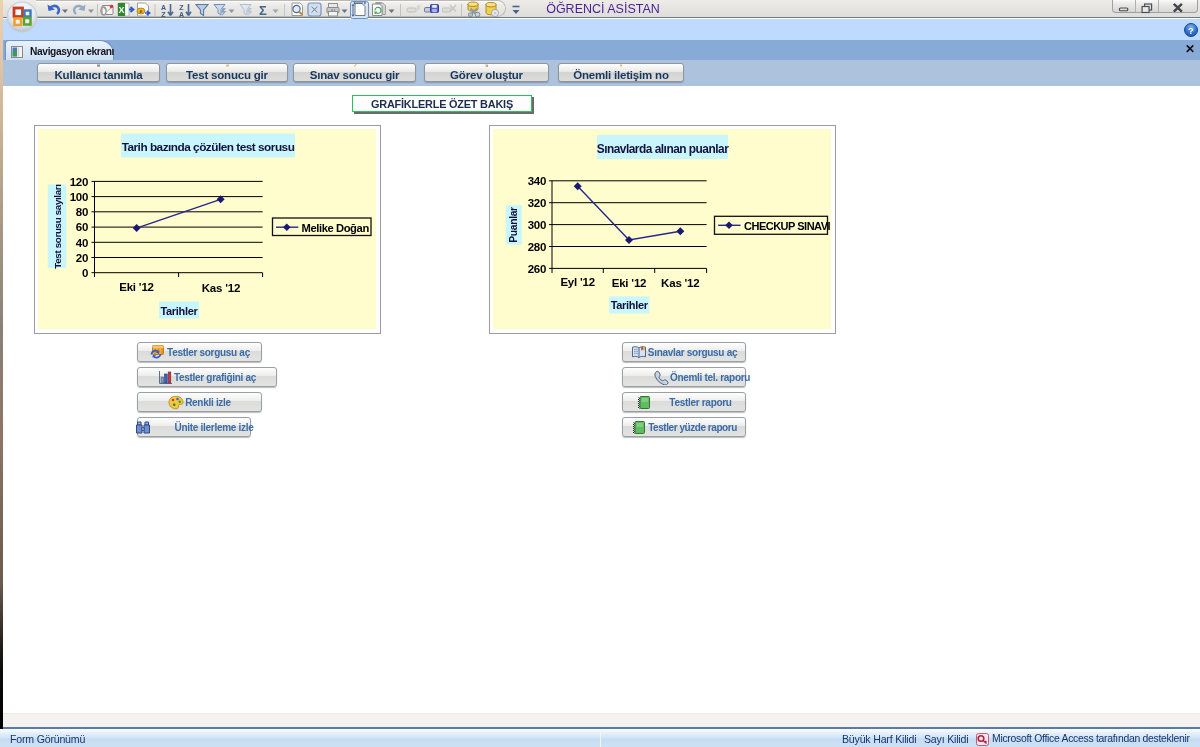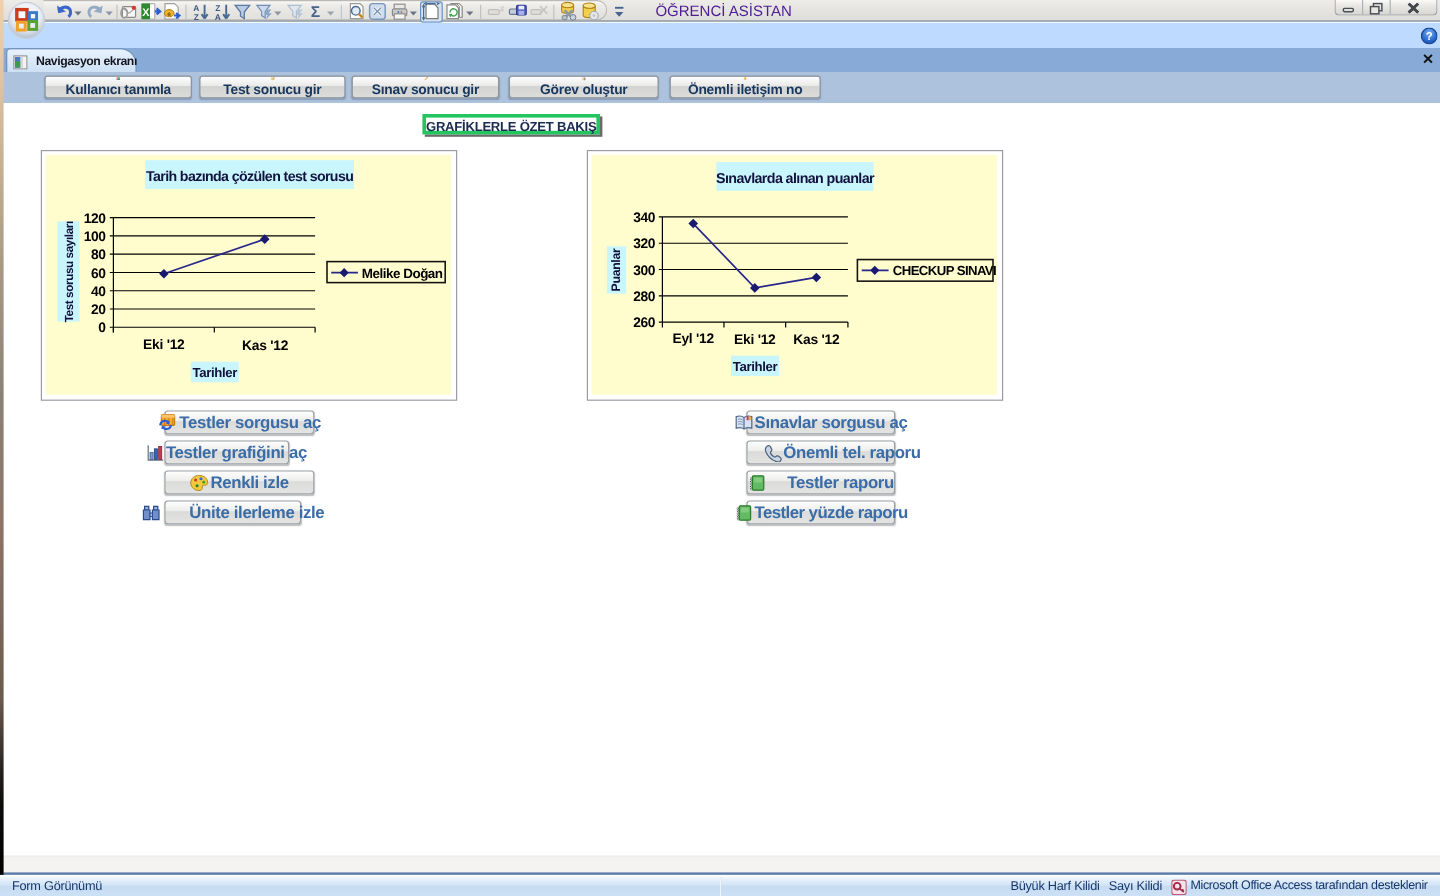--- a/index.html
+++ b/index.html
@@ -34,32 +34,32 @@
 
 #toolbar { left:0; top:60px; width:1200px; height:26px; background:#adc2dc; }
 .tbtn { position:absolute; top:3px; height:19px; white-space:nowrap;
   background:linear-gradient(#fefefe,#e9e9e8 45%,#d3d3d1 46%,#dcdcda);
   border:1px solid #8e959c; border-radius:3px;
   font-size:11.5px; font-weight:bold; color:#17375e; letter-spacing:-0.2px;
   display:flex; align-items:center; justify-content:center; gap:2px;
   box-shadow:0 1px 1px rgba(60,80,110,.35);flex-direction:column; }
 
 #content { left:0; top:86px; width:1200px; height:626px; background:#fff; }
-#biglabel { left:352px; top:95px; width:148px; height:17px; background:#fdfdfd;
-  border:3px solid #22c55e; box-shadow:2px 2px 0 #6a6a6a;
+#biglabel { left:352px; top:95px; width:180px; height:17px; background:#fdfdfd;
+  border:1px solid #22c55e; box-shadow:2px 2px 0 #6a6a6a;
   font-size:10.9px; font-weight:bold; color:#1c2c50; text-align:center; line-height:16px; letter-spacing:-0.2px; white-space:nowrap; }
 #statusbar span { white-space:nowrap; }
 #tab span { white-space:nowrap; }
 .panel { position:absolute; width:347px; height:209px; border:1px solid #9b9ba3; background:#fff; }
 #panel1 { left:34px; top:125px; }
 #panel2 { left:489px; top:125px; }
 .cbtn { position:absolute; height:20px; white-space:nowrap;
   background:linear-gradient(#fefefe,#ececeb 45%,#dbdbd9 46%,#e3e3e1);
   border:1px solid #999fa5; border-radius:3px;
-  font-size:14px; font-weight:bold; color:#3a6ca8; letter-spacing:-0.3px;
+  font-size:10px; font-weight:bold; color:#3a6ca8; letter-spacing:-0.3px;
   display:flex; align-items:center; justify-content:center; gap:1px;
   box-shadow:0 1px 1px rgba(120,120,120,.5); }
 .cbtn svg { flex:0 0 auto; }
 
 #graybar { left:0; top:713px; width:1200px; height:14px; background:#f4f3f1; border-top:1px solid #eceBE9; }
 #statusbar { left:0; top:727px; width:1200px; height:20px;
   background:linear-gradient(#fdfeff,#e2eefb 25%,#d5e6f8 45%,#c6dcf2 55%,#cde1f5);
   border-top:2px solid #5a7aa8; font-size:10.6px; color:#16366b; letter-spacing:-0.2px; }
 #statusbar .sep { position:absolute; left:600px; top:2px; width:1px; height:16px; background:#9db4cf; border-right:1px solid #eef5fc; }
 
@@ -432,21 +432,21 @@
         <rect x="3.5" y="1.5" width="11" height="9" rx="1" fill="#f9a93a" stroke="#c97a10" stroke-width="1"></rect>
         <rect x="3.5" y="1.5" width="11" height="2.6" fill="#fac46e"></rect>
         <path d="M6.2 4.5v6M9.6 4.5v6M13 4.5v6" stroke="#c97a10" stroke-width=".8"></path>
         <path d="M2.5 10.5 a4 4 0 0 1 7-2.5" fill="none" stroke="#2a5ed2" stroke-width="1.7"></path>
         <path d="M10.5 6.5 L10 9.8 L6.8 8.7 Z" fill="#2a5ed2"></path>
         <path d="M11.5 10 a4 4 0 0 1 -7 2.2" fill="none" stroke="#2a5ed2" stroke-width="1.7"></path>
         <path d="M3.4 13.8 L4 10.5 L7.2 11.8 Z" fill="#2a5ed2"></path>
       </svg>
     <span>Testler sorgusu aç</span>
     </div>
-  <div class="cbtn" style="left:137px;top:367px;width:104px;">
+  <div class="cbtn" style="left:137px;top:367px;width:140px;">
     <svg width="15" height="15" viewBox="0 0 15 15">
         <path d="M1.5 1 v12.5 h12.5" stroke="#607080" stroke-width="1" fill="none"></path>
         <rect x="3" y="7" width="2.6" height="6" fill="#7a9ac8" stroke="#3c5a80" stroke-width=".6"></rect>
         <rect x="6.6" y="4" width="2.6" height="9" fill="#3a62b8" stroke="#1c3a70" stroke-width=".6"></rect>
         <rect x="10.2" y="2" width="2.6" height="11" fill="#c03a52" stroke="#801c30" stroke-width=".6"></rect>
       </svg>
     <span>Testler grafiğini aç</span>
     </div>
   <div class="cbtn" style="left:137px;top:392px;width:125px;">
     <svg width="16" height="15" viewBox="0 0 16 15">

